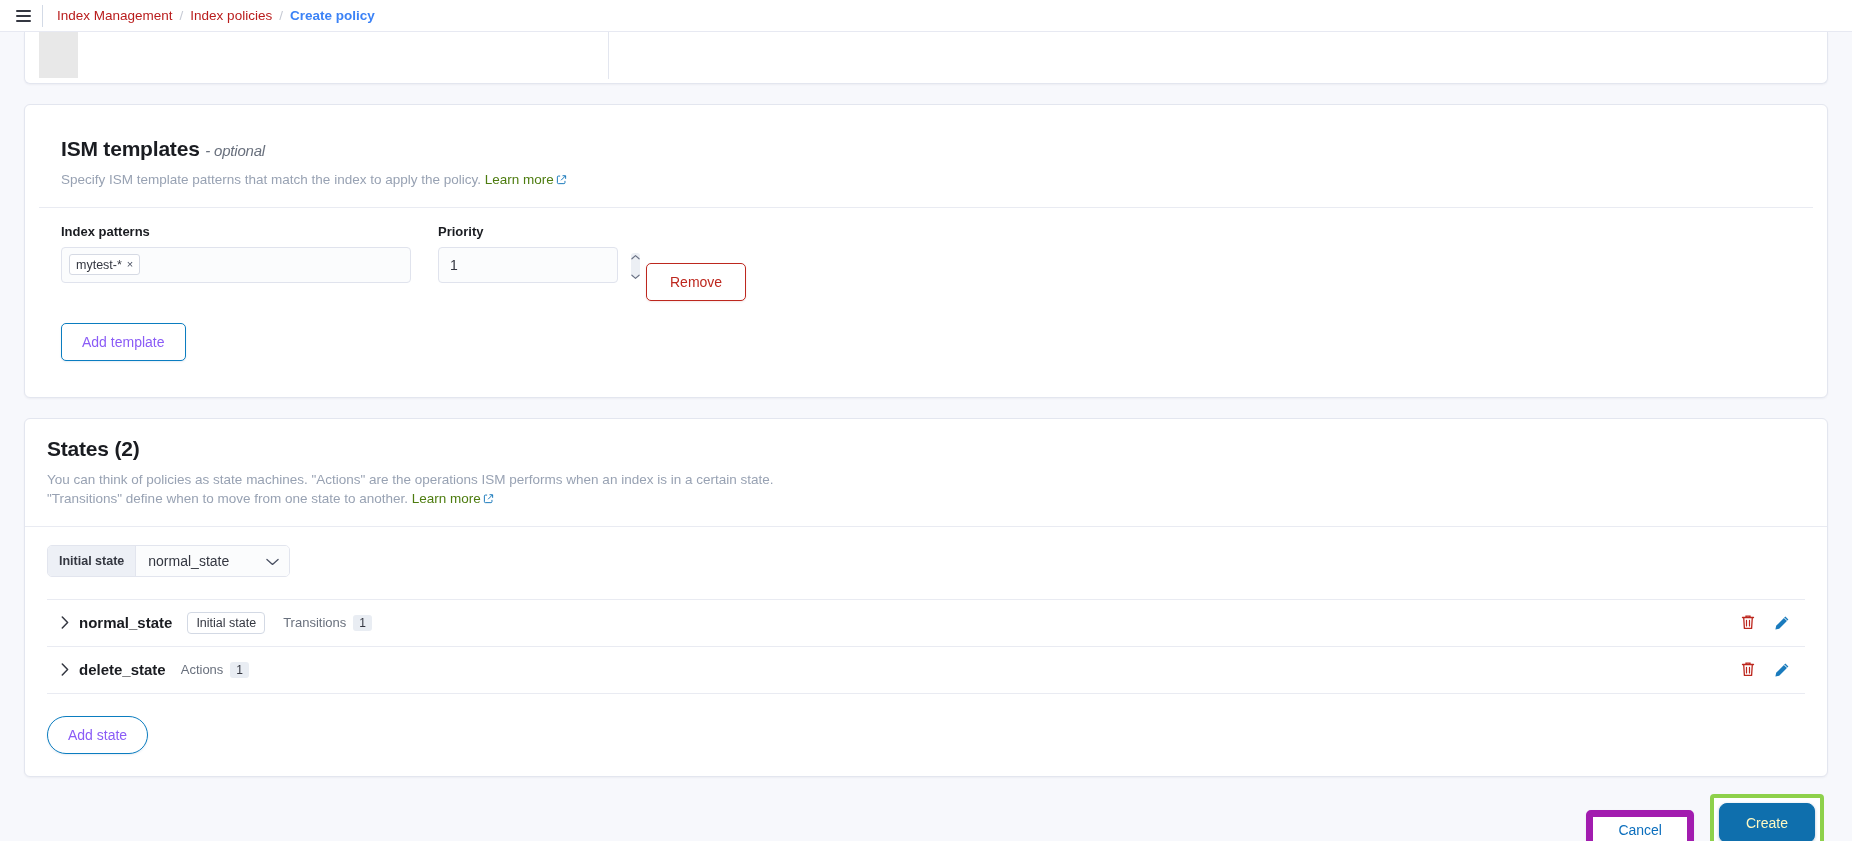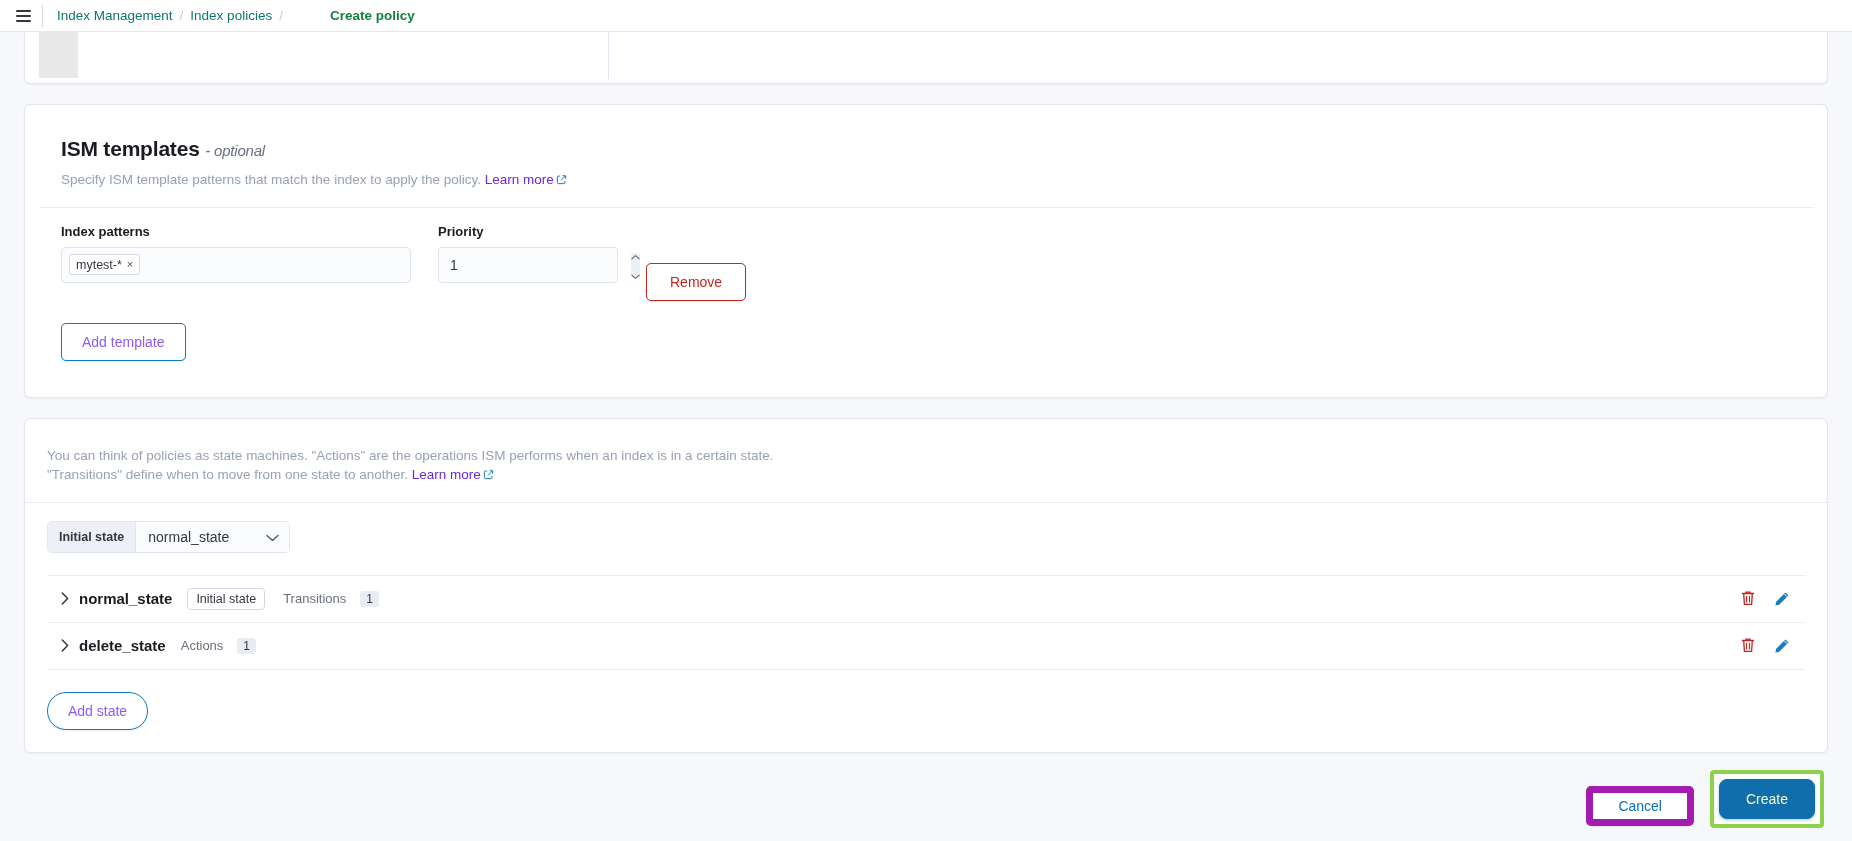--- a/index.html
+++ b/index.html
@@ -32,25 +32,25 @@
     display: block; width: 15px; height: 2px;
     background: #343741; border-radius: 1px;
   }
   .vdiv {
     width: 1px; height: 22px;
     background: #d3dae6;
     margin: 0 14px 0 2px;
   }
   .crumbs { display: flex; align-items: center; font-size: 13.5px; }
   .crumb {
-    color: #0f766e;
+    color: #b91c1c;
     cursor: pointer;
     white-space: nowrap;
   }
-  .crumb.active { color: #15803d; font-weight: 700; cursor: default; margin-left: 40px; }
+  .crumb.active { color: #3b82f6; font-weight: 700; cursor: default; }
   .crumb-sep { color: #c6cad4; margin: 0 7px; }
 
   
   .page {
     padding: 0 24px;
     height: calc(841px - 32px);
     position: relative;
   }
 
   .panel {
@@ -86,21 +86,21 @@
   .panel-title {
     font-size: 21px; font-weight: 700; color: #1a1c21;
     letter-spacing: -.2px;
   }
   .panel-title .optional {
     font-size: 15px; font-weight: 400; font-style: italic; color: #69707d;
   }
   .panel-desc {
     margin-top: 9px; font-size: 13.5px; color: #98a2b3; line-height: 1.45;
   }
-  .lnk { color: #6d28d9; cursor: pointer; }
+  .lnk { color: #4d7c0f; cursor: pointer; }
   .ext-ico { display: inline-block; vertical-align: -1px; margin-left: 2px; }
 
   .panel-sep { height: 1px; background: #e9ebf2; }
 
   .panel-body { padding: 16px 22px 22px 22px; }
 
   .form-row { display: flex; align-items: flex-start; }
   .col-patterns { width: 350px; }
   .col-priority { width: 180px; margin-left: 27px; }
   .col-remove  { margin-left: 28px; padding-top: 25px; }
@@ -225,21 +225,21 @@
     margin-right: 15px;
   }
   .badge-outline {
     border: 1px solid #d3d9e4;
     border-radius: 4px;
     background: #ffffff;
     font-size: 12.5px; color: #343741;
     padding: 3px 8px;
     margin-right: 18px;
   }
-  .meta { font-size: 13px; color: #69707d; display: flex; align-items: center; gap: 14px; }
+  .meta { font-size: 13px; color: #69707d; display: flex; align-items: center; gap: 7px; }
   .count-chip {
     background: #e9edf3; border-radius: 3px;
     padding: 1px 6px; font-size: 12px; color: #343741;
   }
   .row-spacer { flex: 1; }
   .icon-btn {
     width: 28px; height: 28px;
     display: flex; align-items: center; justify-content: center;
     cursor: pointer; margin-left: 6px;
   }
@@ -350,20 +350,21 @@
           <button class="btn btn-remove">Remove</button>
         </div>
       </div>
 
       <button class="btn btn-blue-outline btn-add-template">Add template</button>
     </div>
   </div>
 
   <div class="panel panel-states">
     <div class="panel-head">
+      <div class="panel-title">States (2)</div>
       <div class="panel-desc">
         <div>You can think of policies as state machines. "Actions" are the operations ISM performs when an index is in a certain state.</div>
         <div>
           <span>"Transitions" define when to move from one state to another.</span>
           <span class="lnk">Learn more</span><span class="ext-ico"><svg width="11" height="11" viewBox="0 0 16 16">
                 <path d="M6 3H3.5A1.5 1.5 0 0 0 2 4.5v8A1.5 1.5 0 0 0 3.5 14h8a1.5 1.5 0 0 0 1.5-1.5V10" fill="none" stroke="#006bb4" stroke-width="1.3"></path>
                 <path d="M9.5 2.5H14V7" fill="none" stroke="#006bb4" stroke-width="1.3"></path>
                 <path d="M13.6 2.9 7.4 9.1" fill="none" stroke="#006bb4" stroke-width="1.3"></path>
               </svg></span>
         </div>

